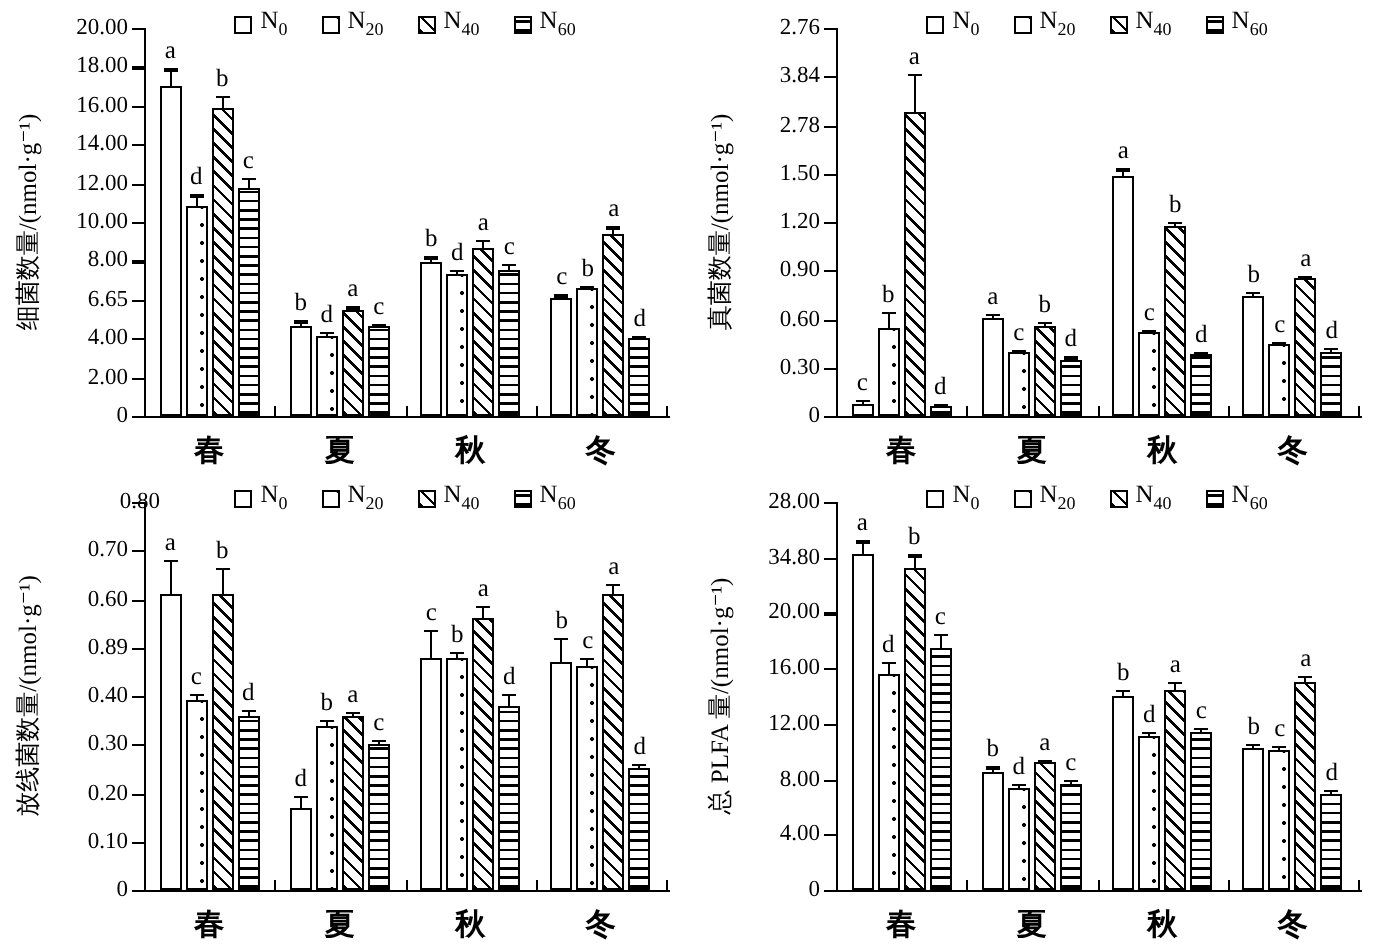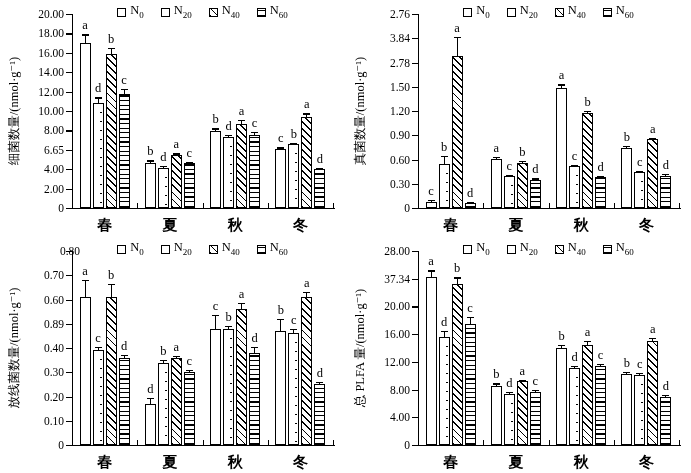--- a/index.html
+++ b/index.html
@@ -429,21 +429,21 @@
       <div class="ytick-label" style="left: 20px; top: 174.286px;">4.00</div>
       <div class="ytick" style="left: 66px; top: 152.571px;"></div>
       <div class="ytick-label" style="left: 20px; top: 146.571px;">8.00</div>
       <div class="ytick" style="left: 66px; top: 124.857px;"></div>
       <div class="ytick-label" style="left: 20px; top: 118.857px;">12.00</div>
       <div class="ytick" style="left: 66px; top: 97.1429px;"></div>
       <div class="ytick-label" style="left: 20px; top: 91.1429px;">16.00</div>
       <div class="ytick" style="left: 66px; top: 69.4286px;"></div>
       <div class="ytick-label" style="left: 20px; top: 63.4286px;">20.00</div>
       <div class="ytick" style="left: 66px; top: 41.7143px;"></div>
-      <div class="ytick-label" style="left: 20px; top: 35.7143px;">37.34</div>
+      <div class="ytick-label" style="left: 20px; top: 35.7143px;">34.80</div>
       <div class="ytick" style="left: 66px; top: 14px;"></div>
       <div class="ytick-label" style="left: 20px; top: 8px;">28.00</div>
       <div class="xtick" style="left: 137.25px; top: 203px;"></div>
       <div class="xtick" style="left: 202.5px; top: 203px;"></div>
       <div class="xtick" style="left: 267.75px; top: 203px;"></div>
       <div class="xtick" style="left: 333px; top: 203px;"></div>
       <div class="ylabel" style="left: 6px; top: 208px; width: 194px;">总 PLFA 量/(nmol·g⁻¹)</div>
       <div class="legend" style="left: 72px; top: 4px; width: 261px;">
         <div class="legend-item">
           <div class="legend-swatch pat-plain"></div>

